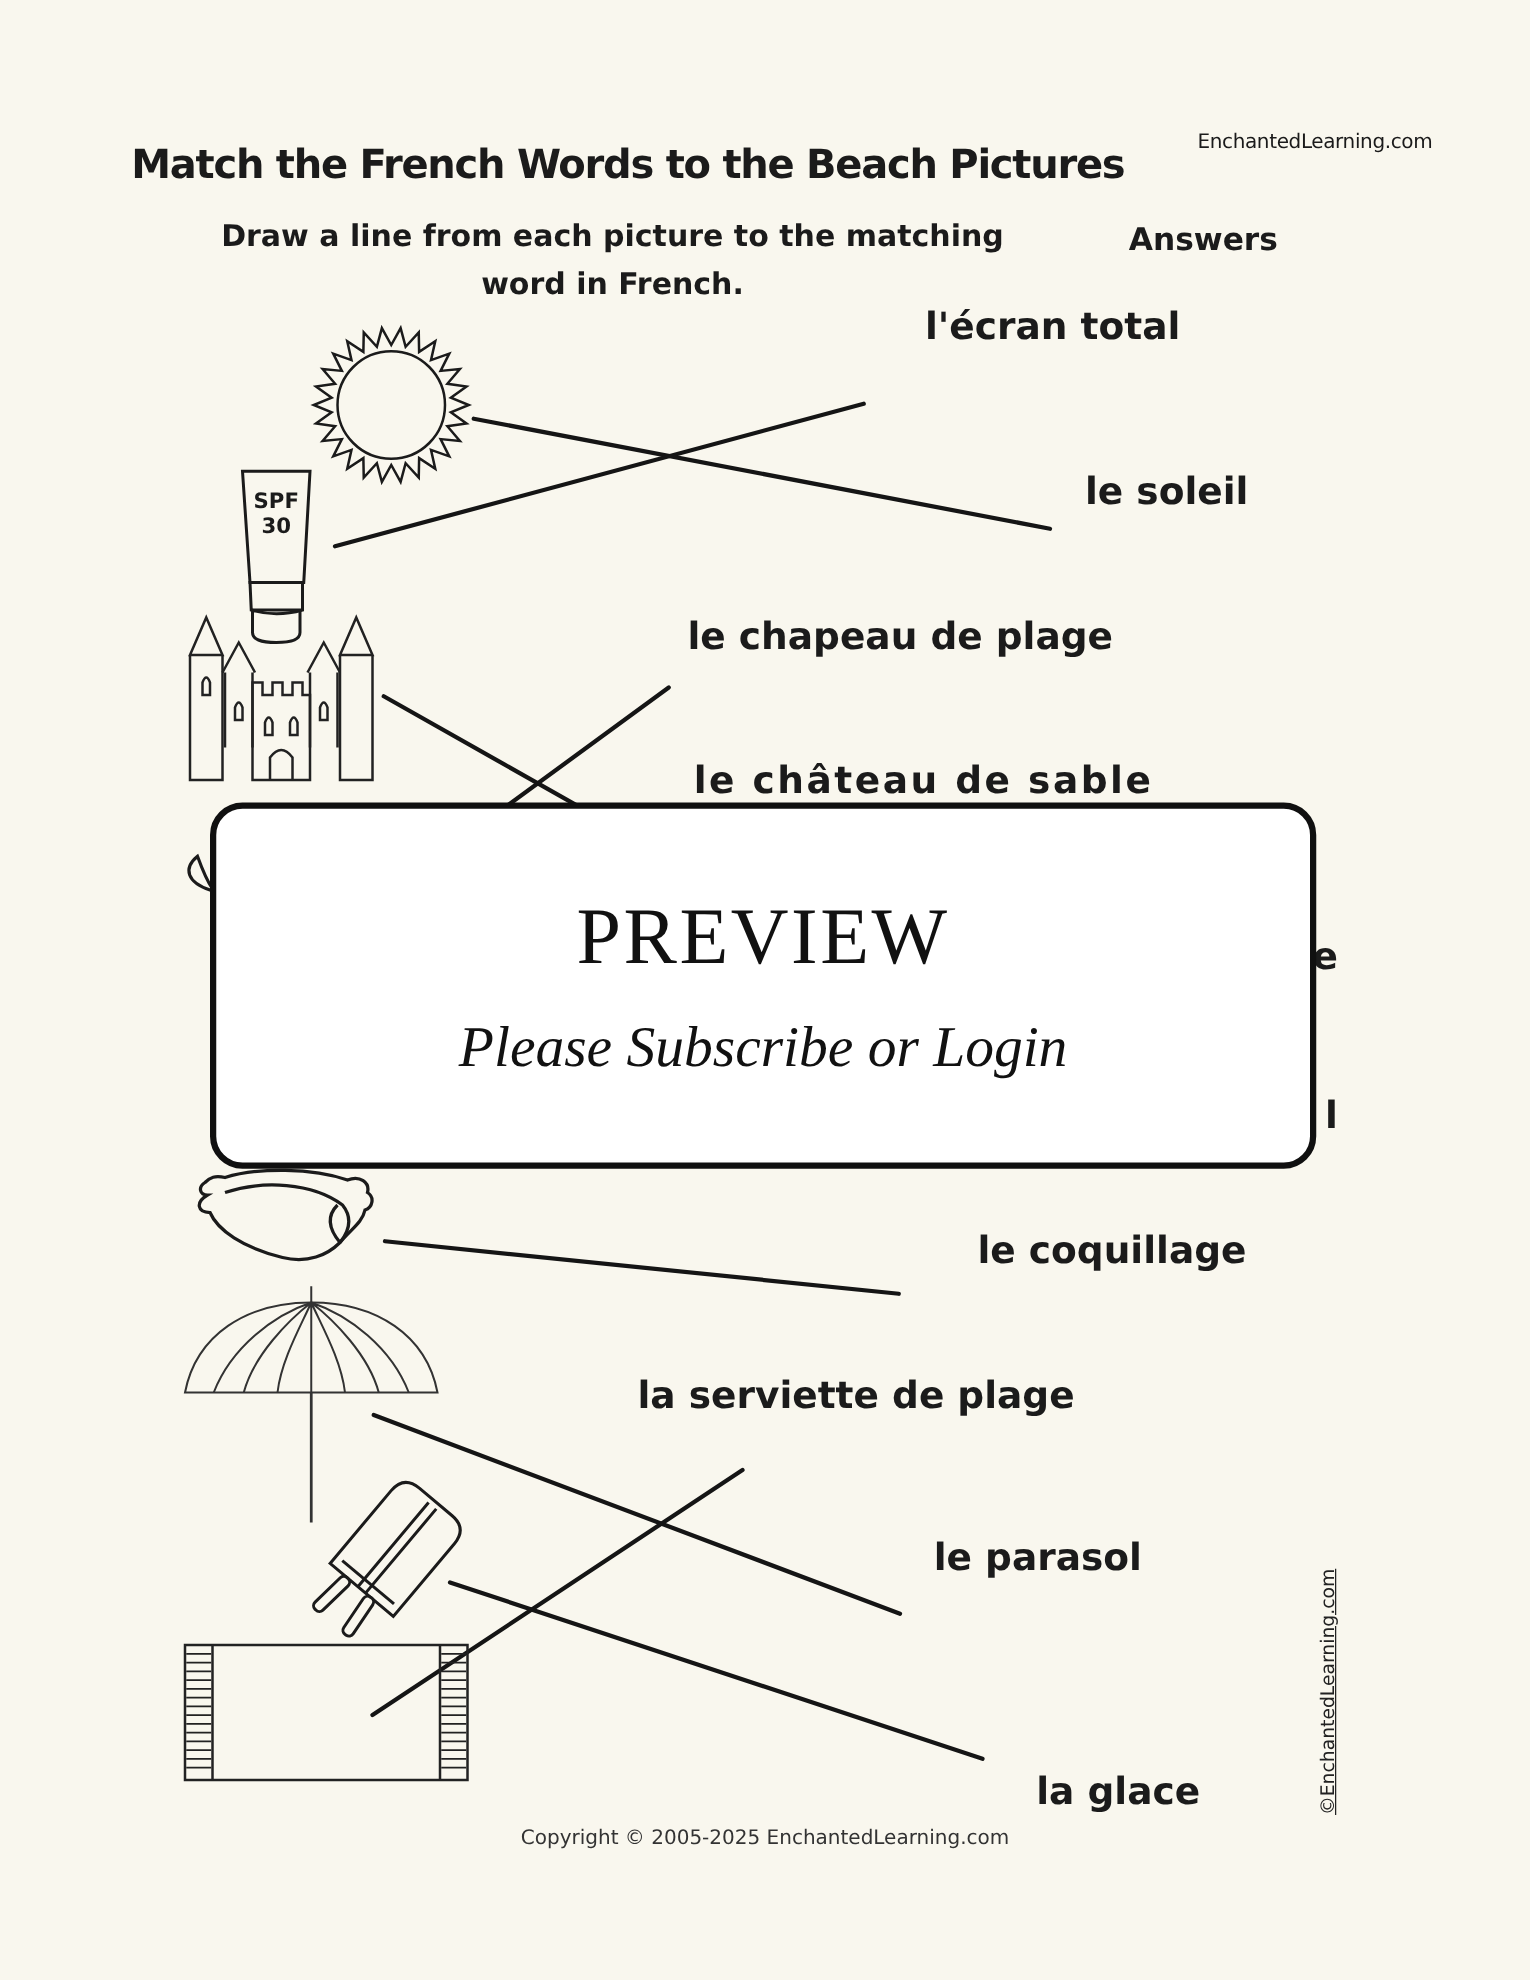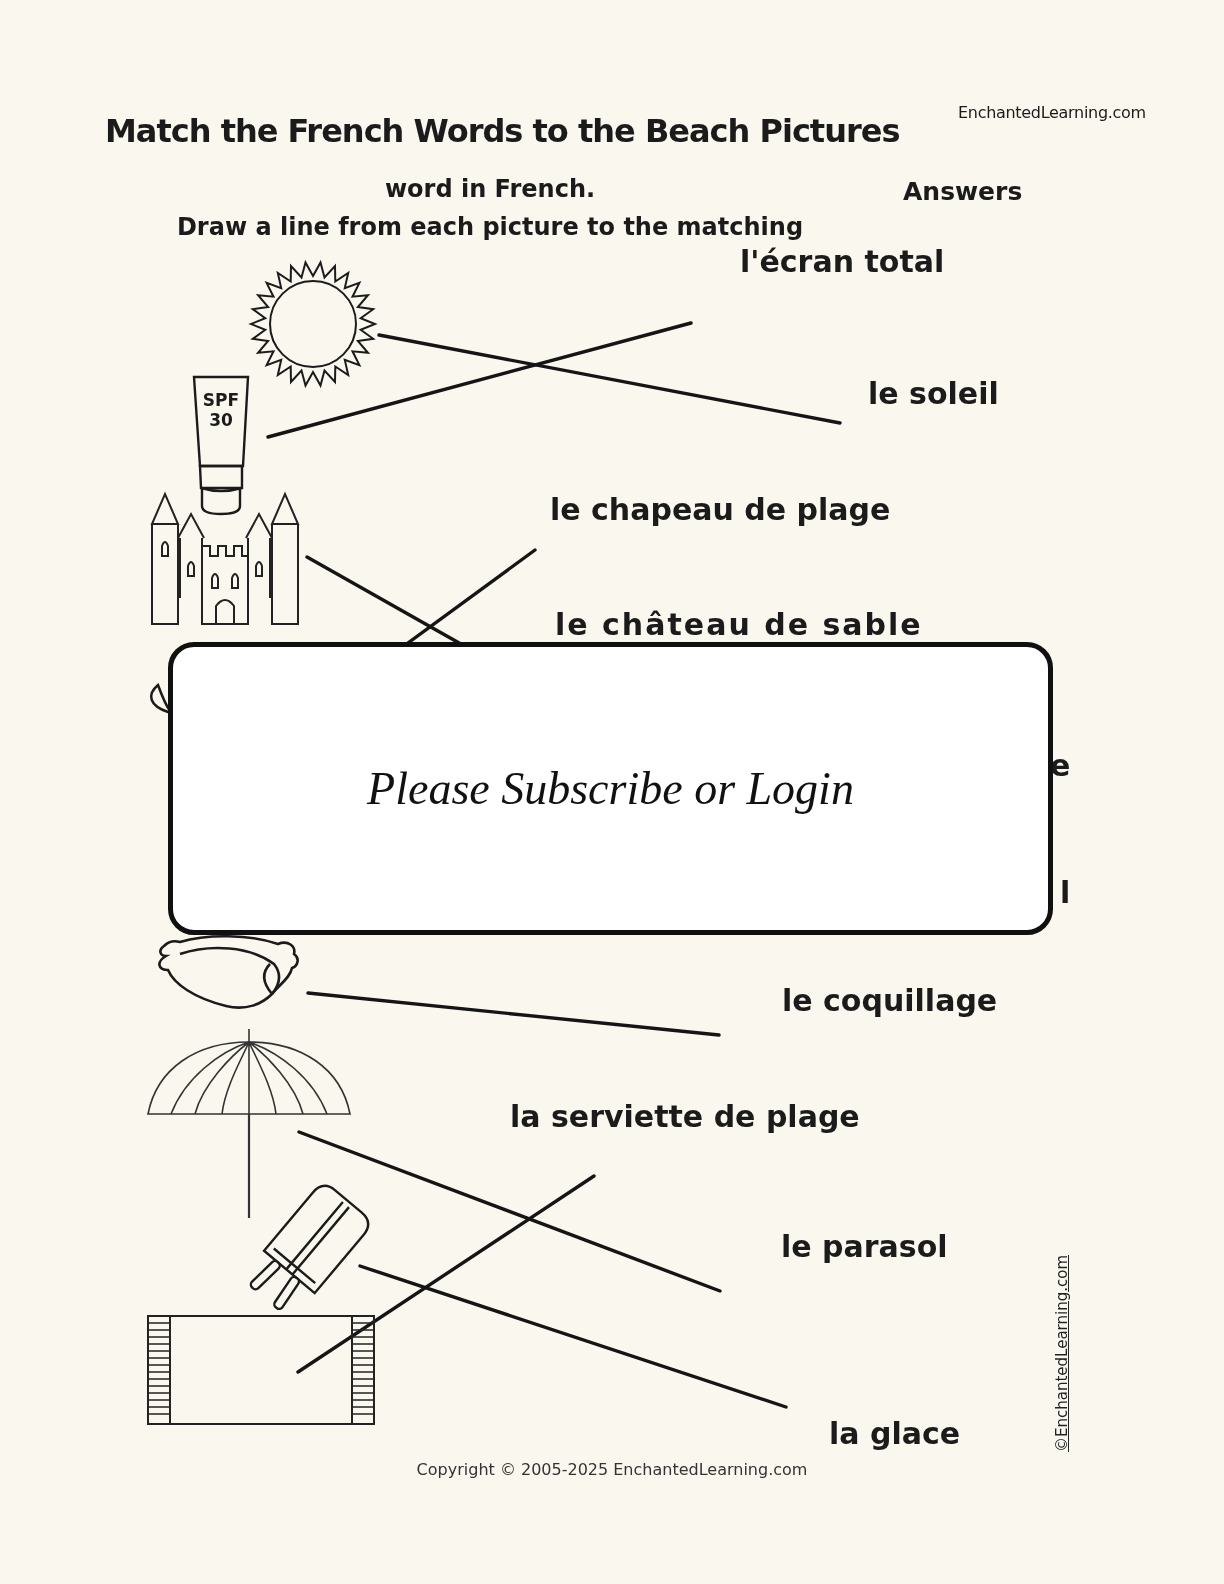--- a/index.html
+++ b/index.html
@@ -17,21 +17,21 @@
   .instructions{left:130px;top:170px;width:720px;text-align:center;font-size:24px;font-weight:bold;line-height:1.6;}
   .answers{left:903px;top:177px;font-size:25px;font-weight:bold;}
   
   .word{font-size:30px;font-weight:bold;line-height:1;white-space:nowrap;z-index:2;}
   .w1{left:740px;top:247px;}
   .w2{left:868px;top:379px;}
   .w3{left:550px;top:495px;}
   .w4{left:555px;top:610px;letter-spacing:2px;}
   .w5{left:782px;top:986px;}
   .w6{left:510px;top:1102px;}
-  .w7{left:781px;top:1232px;}
+  .w7{left:747px;top:1232px;}
   .w8{left:829px;top:1379px;margin-top:40px;}
   .frag-e{left:1050px;top:751px;}
   .frag-l{left:1060px;top:878px;}
   
   .lines-layer{left:0;top:0;z-index:1;}
   .pic{z-index:2;}
   .pic svg, .lines-layer svg{display:block;}
   
   .preview-box{
     left:168px;top:642px;width:885px;height:293px;box-sizing:border-box;
@@ -70,22 +70,22 @@
       <line x1="594" y1="1176" x2="298" y2="1372"></line>
       <line x1="360" y1="1266" x2="786" y2="1407"></line>
     </g>
     <path d="M168,712 C150,706 146,695 158,685 C162,696 165,704 170,711 Z" fill="none" stroke="#1b1b1b" stroke-width="2.5"></path>
   </svg>
 </div>
 
 <div class="abs site-link">EnchantedLearning.com</div>
 <div class="abs page-title">Match the French Words to the Beach Pictures</div>
 <div class="abs instructions">
+  <div>Draw a line from each picture to the matching</div>
   <div>word in French.</div>
-  <div>Draw a line from each picture to the matching</div>
 </div>
 <div class="abs answers">Answers</div>
 
 <div class="abs pic" style="left:248px;top:258px;">
   <svg width="132" height="132" viewBox="0 0 132 132" fill="none" stroke="#1b1b1b">
     <polygon id="sun-rays" points="65.0,18.0 72.5,4.5 76.5,19.4 87.0,8.0 87.3,23.5 100.2,15.0 96.8,30.1 111.4,24.9 104.5,38.7 119.9,37.2 109.9,49.0 125.2,51.2 112.7,60.2 127.0,66.0 112.7,71.8 125.2,80.8 109.9,83.0 119.9,94.8 104.5,93.3 111.4,107.1 96.8,101.9 100.2,117.0 87.3,108.5 87.0,124.0 76.5,112.6 72.5,127.5 65.0,114.0 57.5,127.5 53.5,112.6 43.0,124.0 42.7,108.5 29.8,117.0 33.2,101.9 18.6,107.1 25.5,93.3 10.1,94.8 20.1,83.0 4.8,80.8 17.3,71.8 3.0,66.0 17.3,60.2 4.8,51.2 20.1,49.0 10.1,37.2 25.5,38.7 18.6,24.9 33.2,30.1 29.8,15.0 42.7,23.5 43.0,8.0 53.5,19.4 57.5,4.5" stroke-width="2"></polygon>
     <circle cx="65" cy="66" r="43" stroke-width="2"></circle>
   </svg>
 </div>
 
@@ -157,17 +157,18 @@
 <div class="abs word w3">le chapeau de plage</div>
 <div class="abs word w4">le château de sable</div>
 <div class="abs word frag-e">e</div>
 <div class="abs word frag-l">l</div>
 <div class="abs word w5">le coquillage</div>
 <div class="abs word w6">la serviette de plage</div>
 <div class="abs word w7">le parasol</div>
 <div class="abs word w8">la glace</div>
 
 <div class="abs preview-box">
+  <div class="preview-title">PREVIEW</div>
   <div class="preview-subtitle">Please Subscribe or Login</div>
 </div>
 
 <div class="abs copyright">Copyright © 2005-2025 EnchantedLearning.com</div>
 <div class="abs watermark-vertical">©EnchantedLearning.com</div>
 
 </body></html>

